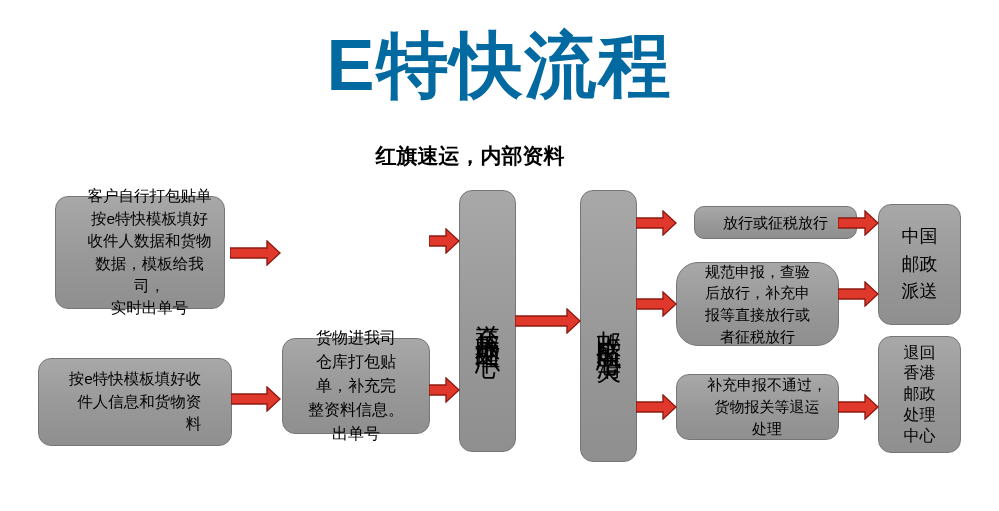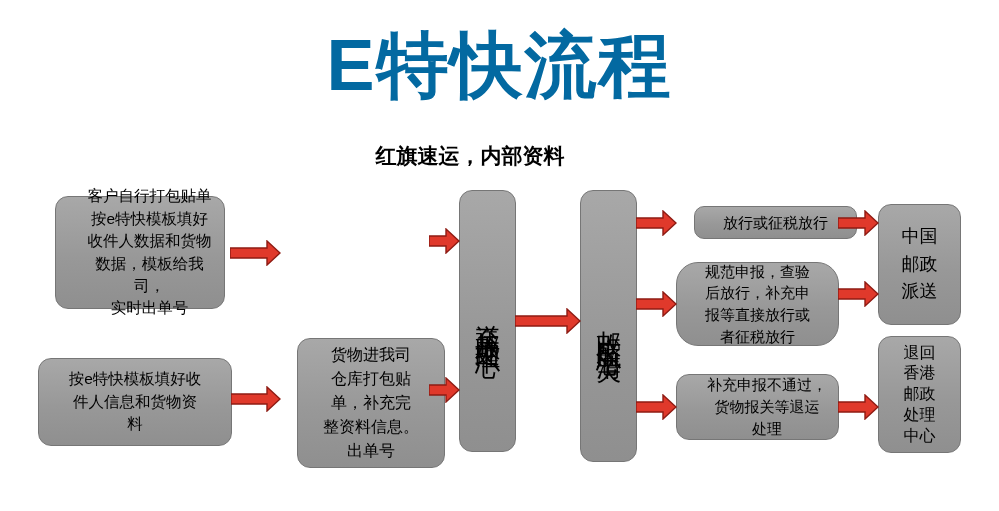--- a/index.html
+++ b/index.html
@@ -49,26 +49,26 @@
 
   <div class="title">E特快流程</div>
   <div class="subtitle">红旗速运，内部资料</div>
 
   <div class="node" style="left:55px; top:196px; width:170px; height:113px; font-size:15.5px;padding-left:24px;">客户自行打包贴单
 按e特快模板填好
 收件人数据和货物
 数据，模板给我司，
 实时出单号</div>
 
-  <div class="node" style="left:38px; top:358px; width:194px; height:88px; font-size:15.5px;">按e特快模板填好收
+  <div class="node" style="left:38px; top:358px; width:194px; height:88px; font-size:15.5px;text-align:right;">按e特快模板填好收
 件人信息和货物资
 料</div>
 
 
-  <div class="node" style="left:297px; top:338px; width:148px; height:130px; font-size:16px; line-height:1.5;text-align:center;">货物进我司
+  <div class="node" style="left:282px; top:338px; width:148px; height:96px; font-size:16px; line-height:1.5;text-align:center;">货物进我司
 仓库打包贴
 单，补充完
 整资料信息。
 出单号</div>
 
   <div class="node vert" style="left:459px; top:190px; width:57px; height:262px; font-size:25px;">
     <span>送至邮政处理中心</span>
   </div>
 
   <div class="node vert" style="left:580px; top:190px; width:57px; height:272px; font-size:25px;">

